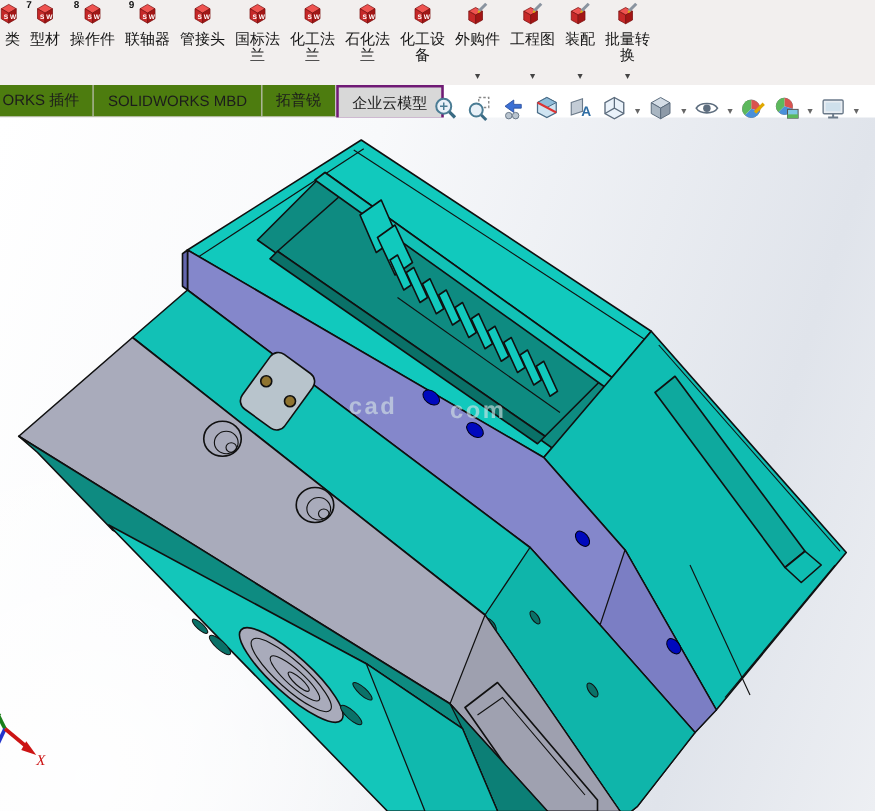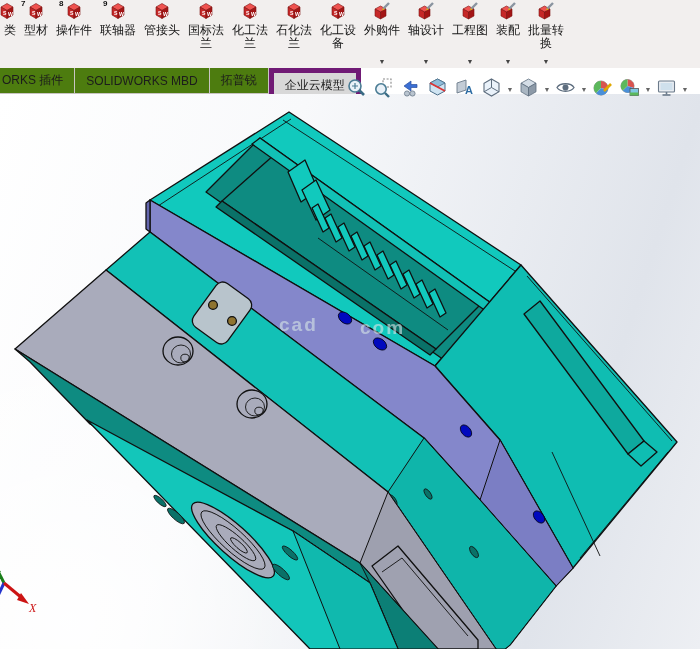--- a/index.html
+++ b/index.html
@@ -36,21 +36,21 @@
     border-bottom:1px solid #c8c4c2;
   }
   .tab{
     display:flex;align-items:center;height:100%;
     padding:0 11px;font-size:12px;color:#1c1c1c;
     border-right:1px solid #c9c5c3;background:#4d7c0f;white-space:nowrap;
   }
   .tab.clip{padding-left:2px;}
   .tab.active{
     background:var(--tab-active-bg,#D8D8D8);
-    border:5px solid #701a75;height:24px;
+    border:2px solid #701a75;height:24px;
   }
   
   .viewbar{
     position:absolute;top:76px;left:344px;height:26px;
     display:flex;align-items:center;gap:2px;z-index:5;
   }
   .vb-btn{width:25px;height:24px;display:flex;align-items:center;justify-content:center;}
   .vb-arrow{font-size:7px;color:#666;width:8px;text-align:center;}
   
   .viewport{
@@ -171,31 +171,20 @@
     </div>
     <div class="tb-item">
       <span><svg class="tb-icon" viewBox="0 0 18 18">
  <polygon points="2,7 7.5,4 13,7 7.5,10" fill="#ef5350" stroke="#7c1210" stroke-width=".6"></polygon>
  <polygon points="2,7 7.5,10 7.5,17 2,14" fill="#c62828" stroke="#7c1210" stroke-width=".6"></polygon>
  <polygon points="13,7 7.5,10 7.5,17 13,14" fill="#a31515" stroke="#7c1210" stroke-width=".6"></polygon>
  <line x1="10" y1="7" x2="16" y2="1" stroke="#8a94a0" stroke-width="2.4"></line>
  <polygon points="9,8.6 11.6,7.6 10,6 9,8.6" fill="#e2b007"></polygon>
         </svg></span>
       <div class="tb-label">外购件</div>
-      <div class="tb-arrow">▼</div>
-    </div>
-    <div class="tb-item">
-      <span><svg class="tb-icon" viewBox="0 0 18 18">
- <polygon points="2,7 7.5,4 13,7 7.5,10" fill="#ef5350" stroke="#7c1210" stroke-width=".6"></polygon>
- <polygon points="2,7 7.5,10 7.5,17 2,14" fill="#c62828" stroke="#7c1210" stroke-width=".6"></polygon>
- <polygon points="13,7 7.5,10 7.5,17 13,14" fill="#a31515" stroke="#7c1210" stroke-width=".6"></polygon>
- <line x1="10" y1="7" x2="16" y2="1" stroke="#8a94a0" stroke-width="2.4"></line>
- <polygon points="9,8.6 11.6,7.6 10,6 9,8.6" fill="#e2b007"></polygon>
-        </svg></span>
-      <div class="tb-label">轴设计</div>
       <div class="tb-arrow">▼</div>
     </div>
     <div class="tb-item">
       <span><svg class="tb-icon" viewBox="0 0 18 18">
  <polygon points="2,7 7.5,4 13,7 7.5,10" fill="#ef5350" stroke="#7c1210" stroke-width=".6"></polygon>
  <polygon points="2,7 7.5,10 7.5,17 2,14" fill="#c62828" stroke="#7c1210" stroke-width=".6"></polygon>
  <polygon points="13,7 7.5,10 7.5,17 13,14" fill="#a31515" stroke="#7c1210" stroke-width=".6"></polygon>
  <line x1="10" y1="7" x2="16" y2="1" stroke="#8a94a0" stroke-width="2.4"></line>
  <polygon points="9,8.6 11.6,7.6 10,6 9,8.6" fill="#e2b007"></polygon>
         </svg></span>

